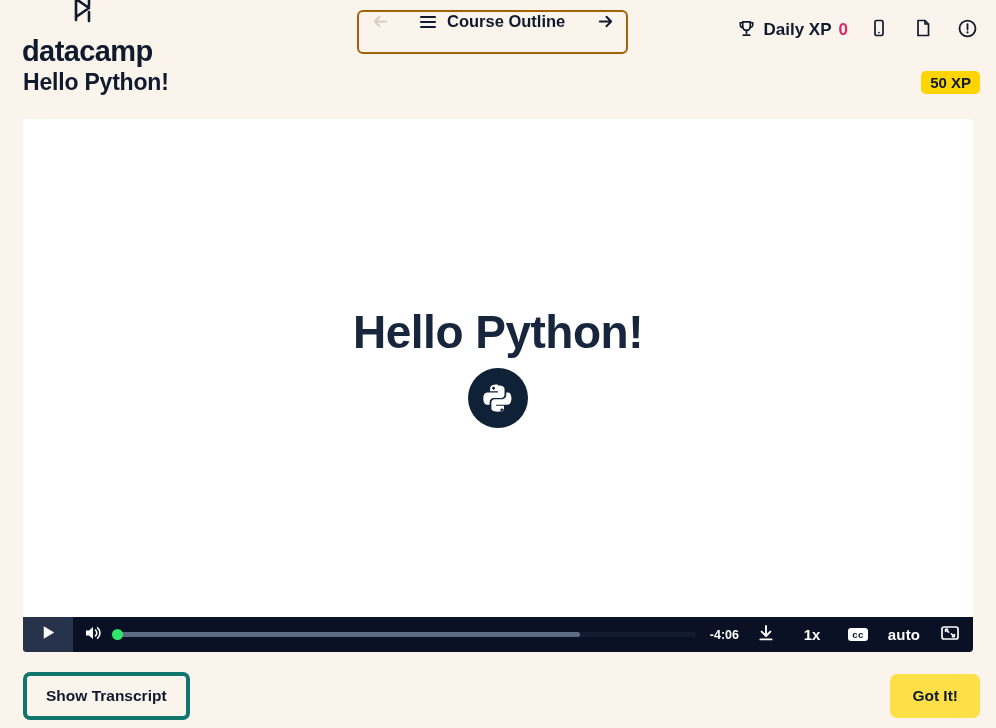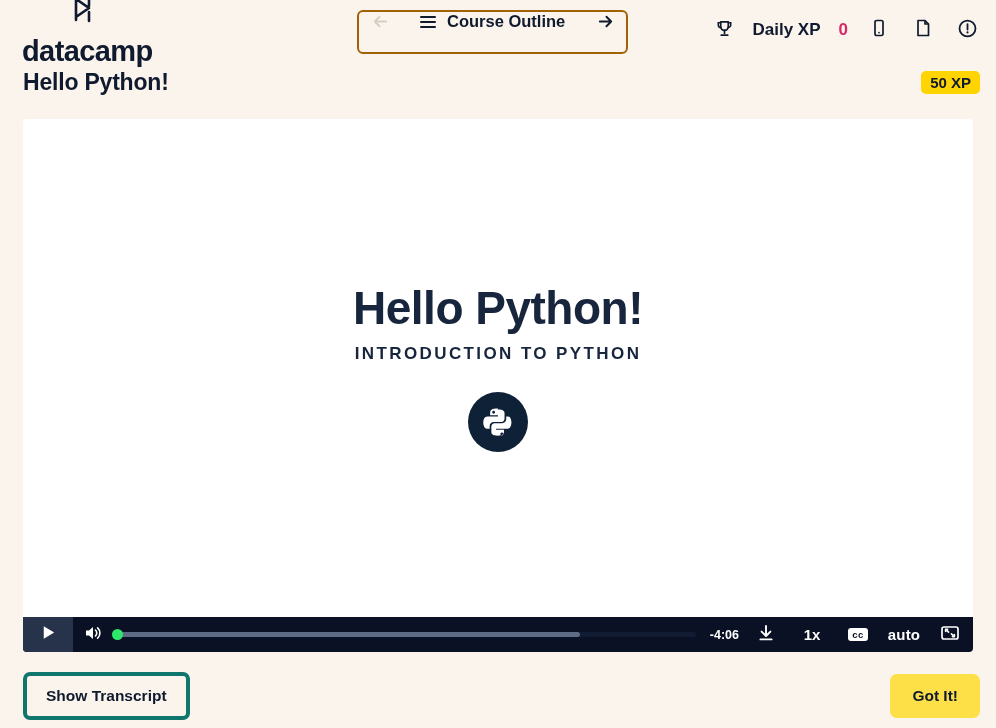--- a/index.html
+++ b/index.html
@@ -87,21 +87,21 @@
   
   .topright {
     margin-left: auto;
     display: flex;
     align-items: center;
     gap: 18px;
   }
   .xp-chip {
     display: flex;
     align-items: center;
-    gap: 18px;
+    gap: 7px;
     cursor: pointer;
   }
   .xp-label {
     font-size: 17px;
     font-weight: 700;
     color: #101a2e;
   }
   .xp-value {
     font-size: 17px;
     font-weight: 700;
@@ -412,21 +412,20 @@
 
 <div class="titlerow">
   <span class="page-title">Hello Python!</span>
   <span class="xp-badge">50 XP</span>
 </div>
 
 <div class="video-wrap">
 
   <div class="slide">
     <div class="slide-title">Hello Python!</div>
-    <div class="slide-sub">INTRODUCTION TO PYTHON</div>
     <div class="py-logo">
       <svg width="36" height="36" viewBox="0 0 32 32">
         <path d="M15.9 4c-2.6 0-4.6.3-5.6 1-1 .6-1.3 1.6-1.3 3v2.1h7v1H6.7c-1.6 0-3 .9-3.4 2.7-.5 2-.5 3.3 0 5.4.4 1.7 1.4 2.8 3 2.8h2.3v-2.6c0-1.8 1.6-3.4 3.5-3.4h6.9c1.5 0 2.8-1.3 2.8-2.8V8c0-1.5-1.2-2.6-2.8-2.9-1-.2-2.1-.3-3.1-.3zm-3.8 2.1c.7 0 1.3.6 1.3 1.3s-.6 1.2-1.3 1.2-1.3-.5-1.3-1.2.6-1.3 1.3-1.3z" fill="#ffffff"></path>
         <path d="M23.3 11.1v2.5c0 1.9-1.6 3.5-3.5 3.5h-6.9c-1.5 0-2.8 1.3-2.8 2.8V25c0 1.5 1.3 2.4 2.8 2.8 1.8.5 3.5.6 5.6 0 1.4-.4 2.8-1.2 2.8-2.8v-2.1h-7v-1h10.4c1.6 0 2.2-1.1 2.8-2.8.6-1.8.6-3.5 0-5.4-.4-1.7-1.2-2.7-2.8-2.7h-1.4zm-3.9 14.3c.7 0 1.3.5 1.3 1.2s-.6 1.3-1.3 1.3-1.3-.6-1.3-1.3.6-1.2 1.3-1.2z" fill="#ffffff"></path>
       </svg>
     </div>
   </div>
 
   <div class="controls">
 

